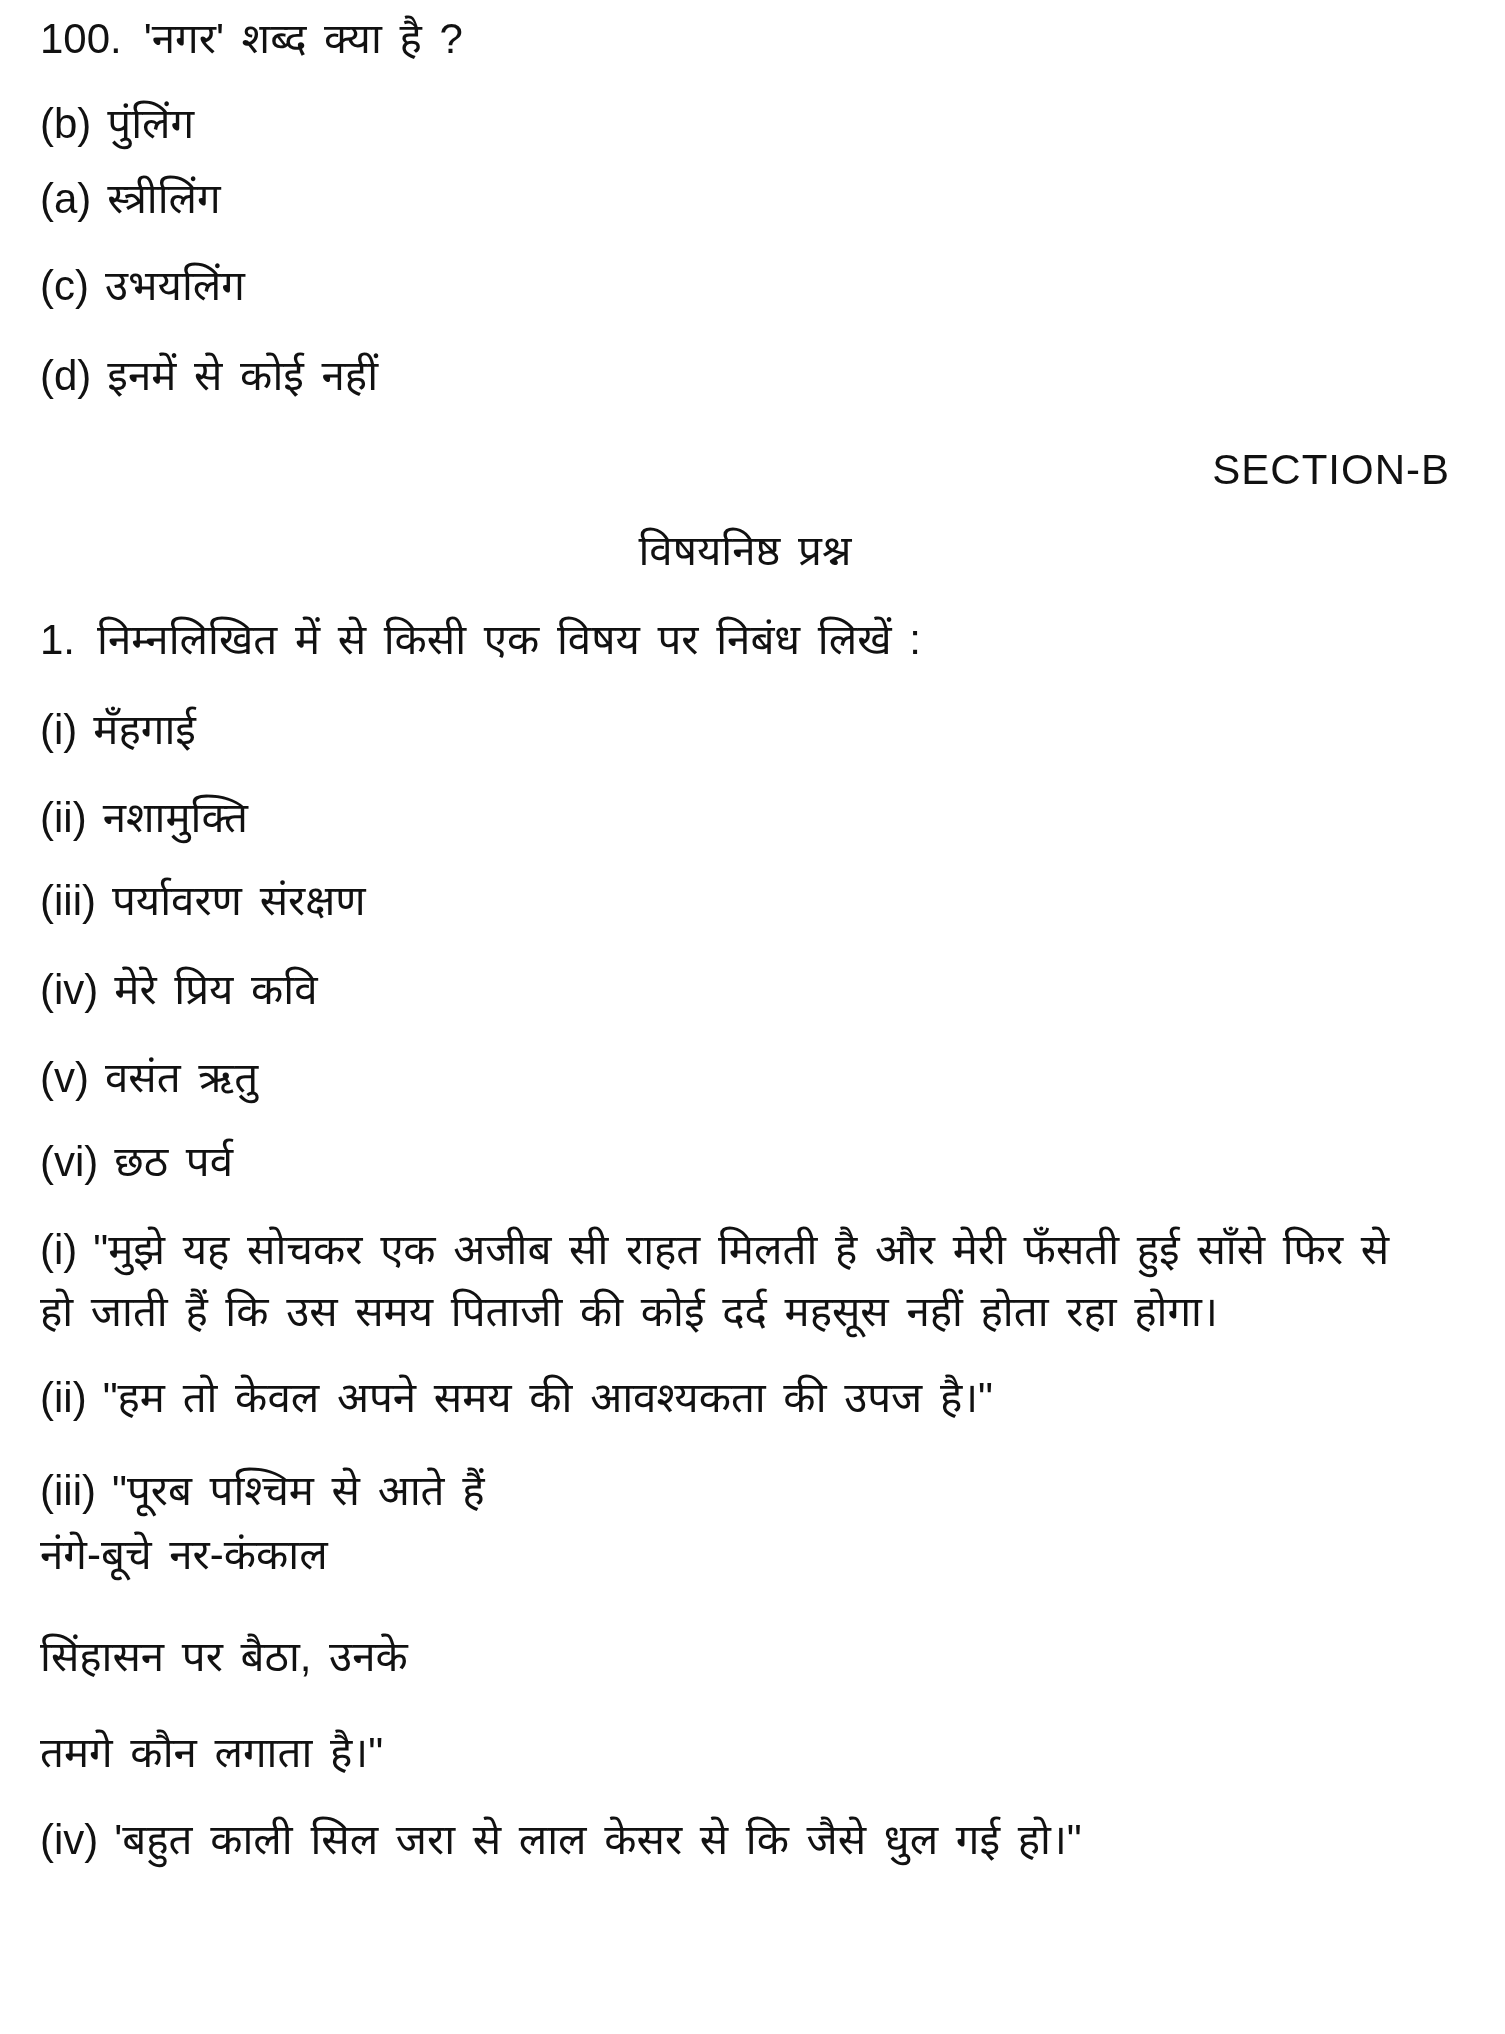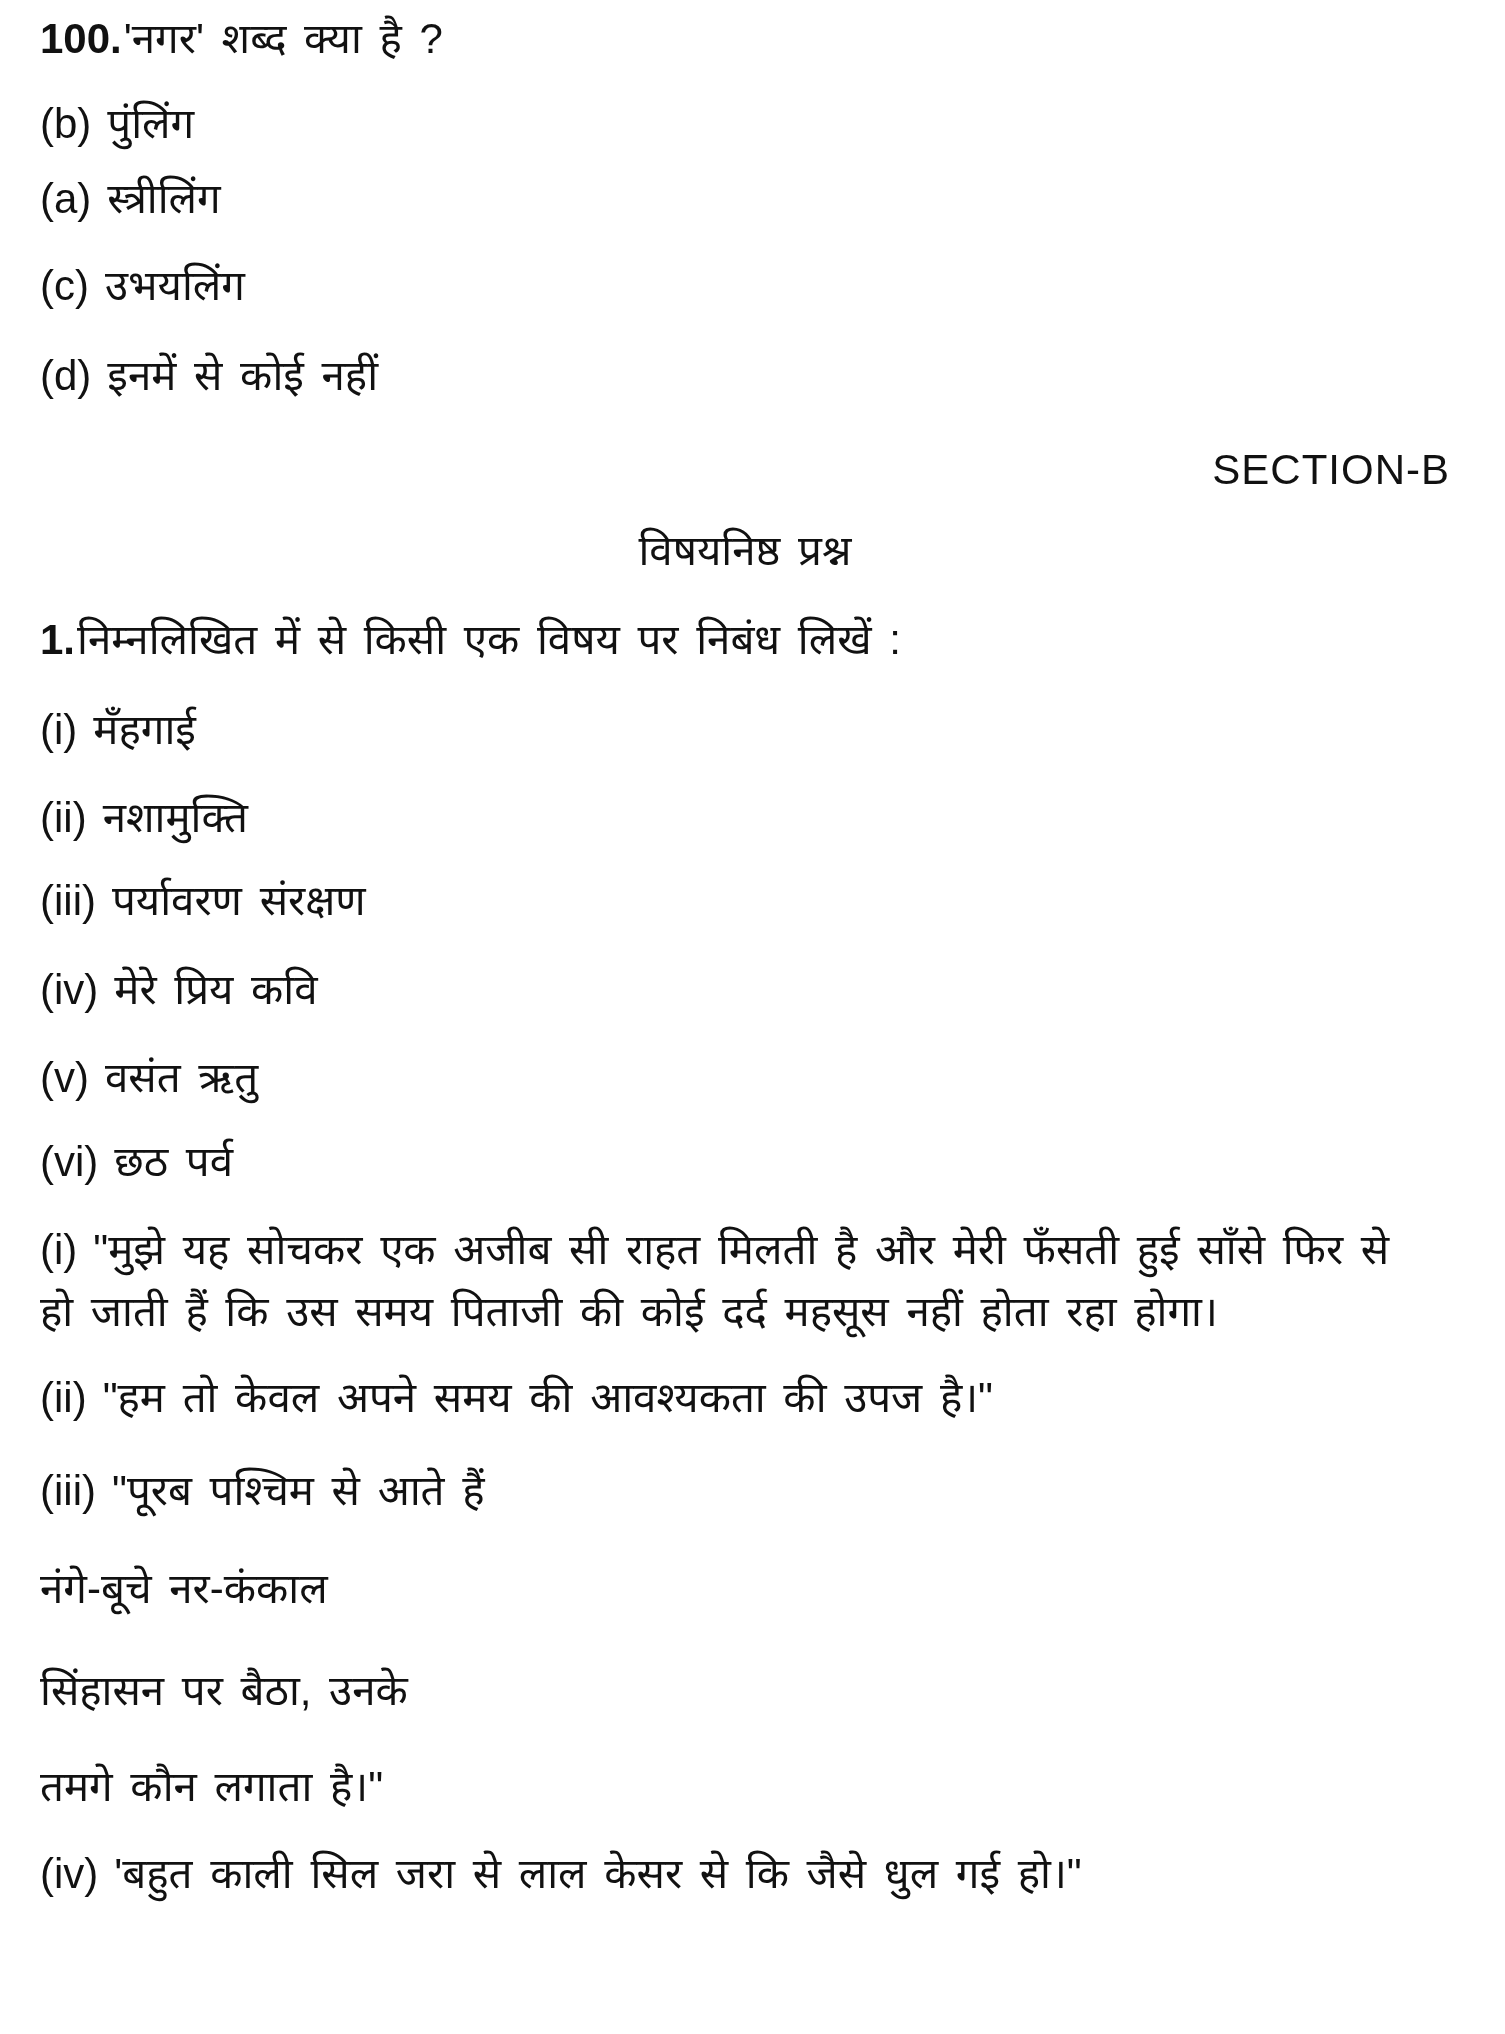--- a/index.html
+++ b/index.html
@@ -29,22 +29,21 @@
     line-height: 58px;
     white-space: nowrap;
     word-spacing: 6px;
   }
   .label {
     display: inline-block;
     margin-right: 16px;
   }
   .qnum {
     display: inline-block;
-    margin-right: 2px;
-    font-weight: bold;
+    margin-right: 22px;
   }
   .centered {
     width: 1410px;
     text-align: center;
     line-height: 58px;
     word-spacing: 6px;
   }
   .latin-heading {
     letter-spacing: 1px;
     text-align: right;
@@ -113,21 +112,21 @@
   </div>
   <div class="wrapline" style="margin-top:4px">हो जाती हैं कि उस समय पिताजी की कोई दर्द महसूस नहीं होता रहा होगा।</div>
 
   <div class="line" style="margin-top:28px">
     <span class="label">(ii)</span><span>"हम तो केवल अपने समय की आवश्यकता की उपज है।"</span>
   </div>
 
   <div class="line" style="margin-top:35px">
     <span class="label">(iii)</span><span>"पूरब पश्चिम से आते हैं</span>
   </div>
-  <div class="line" style="margin-top:40px">नंगे-बूचे नर-कंकाल</div>
+  <div class="line" style="margin-top:6px">नंगे-बूचे नर-कंकाल</div>
   <div class="line" style="margin-top:44px">सिंहासन पर बैठा, उनके</div>
   <div class="line" style="margin-top:38px">तमगे कौन लगाता है।"</div>
 
   <div class="line" style="margin-top:29px">
     <span class="label">(iv)</span><span>'बहुत काली सिल जरा से लाल केसर से कि जैसे धुल गई हो।"</span>
   </div>
 
 </div>
 
 </body></html>

